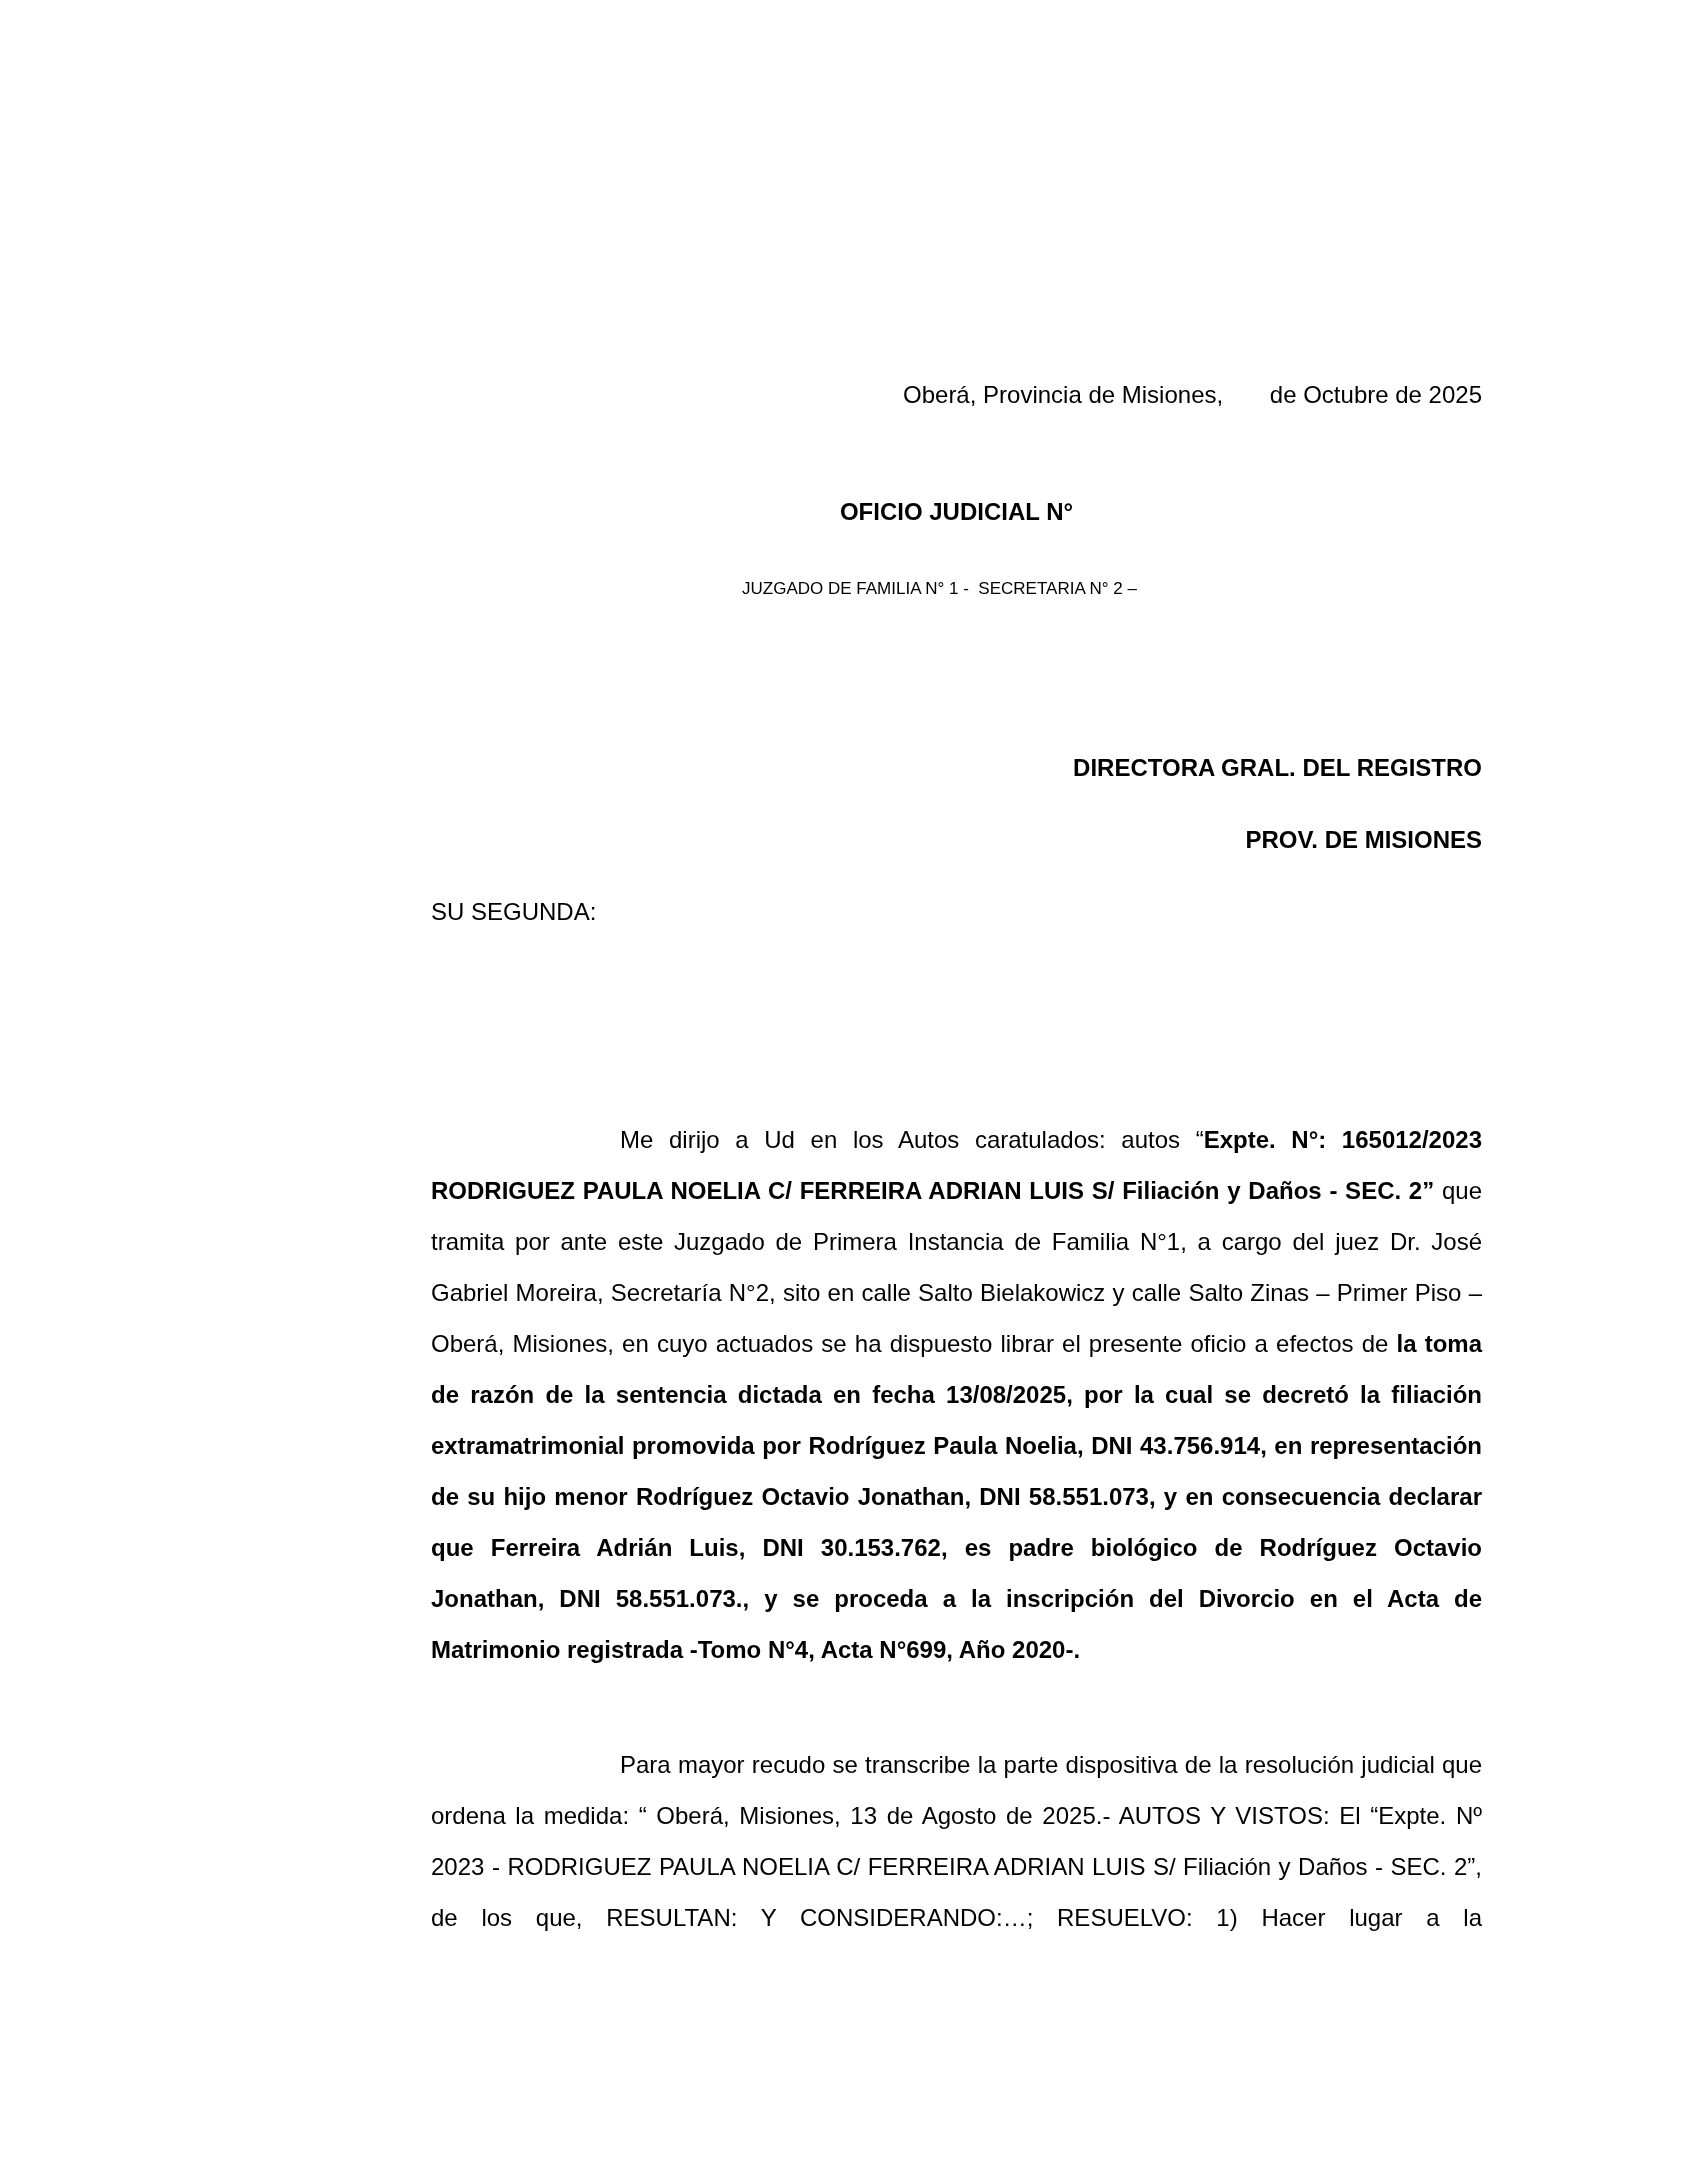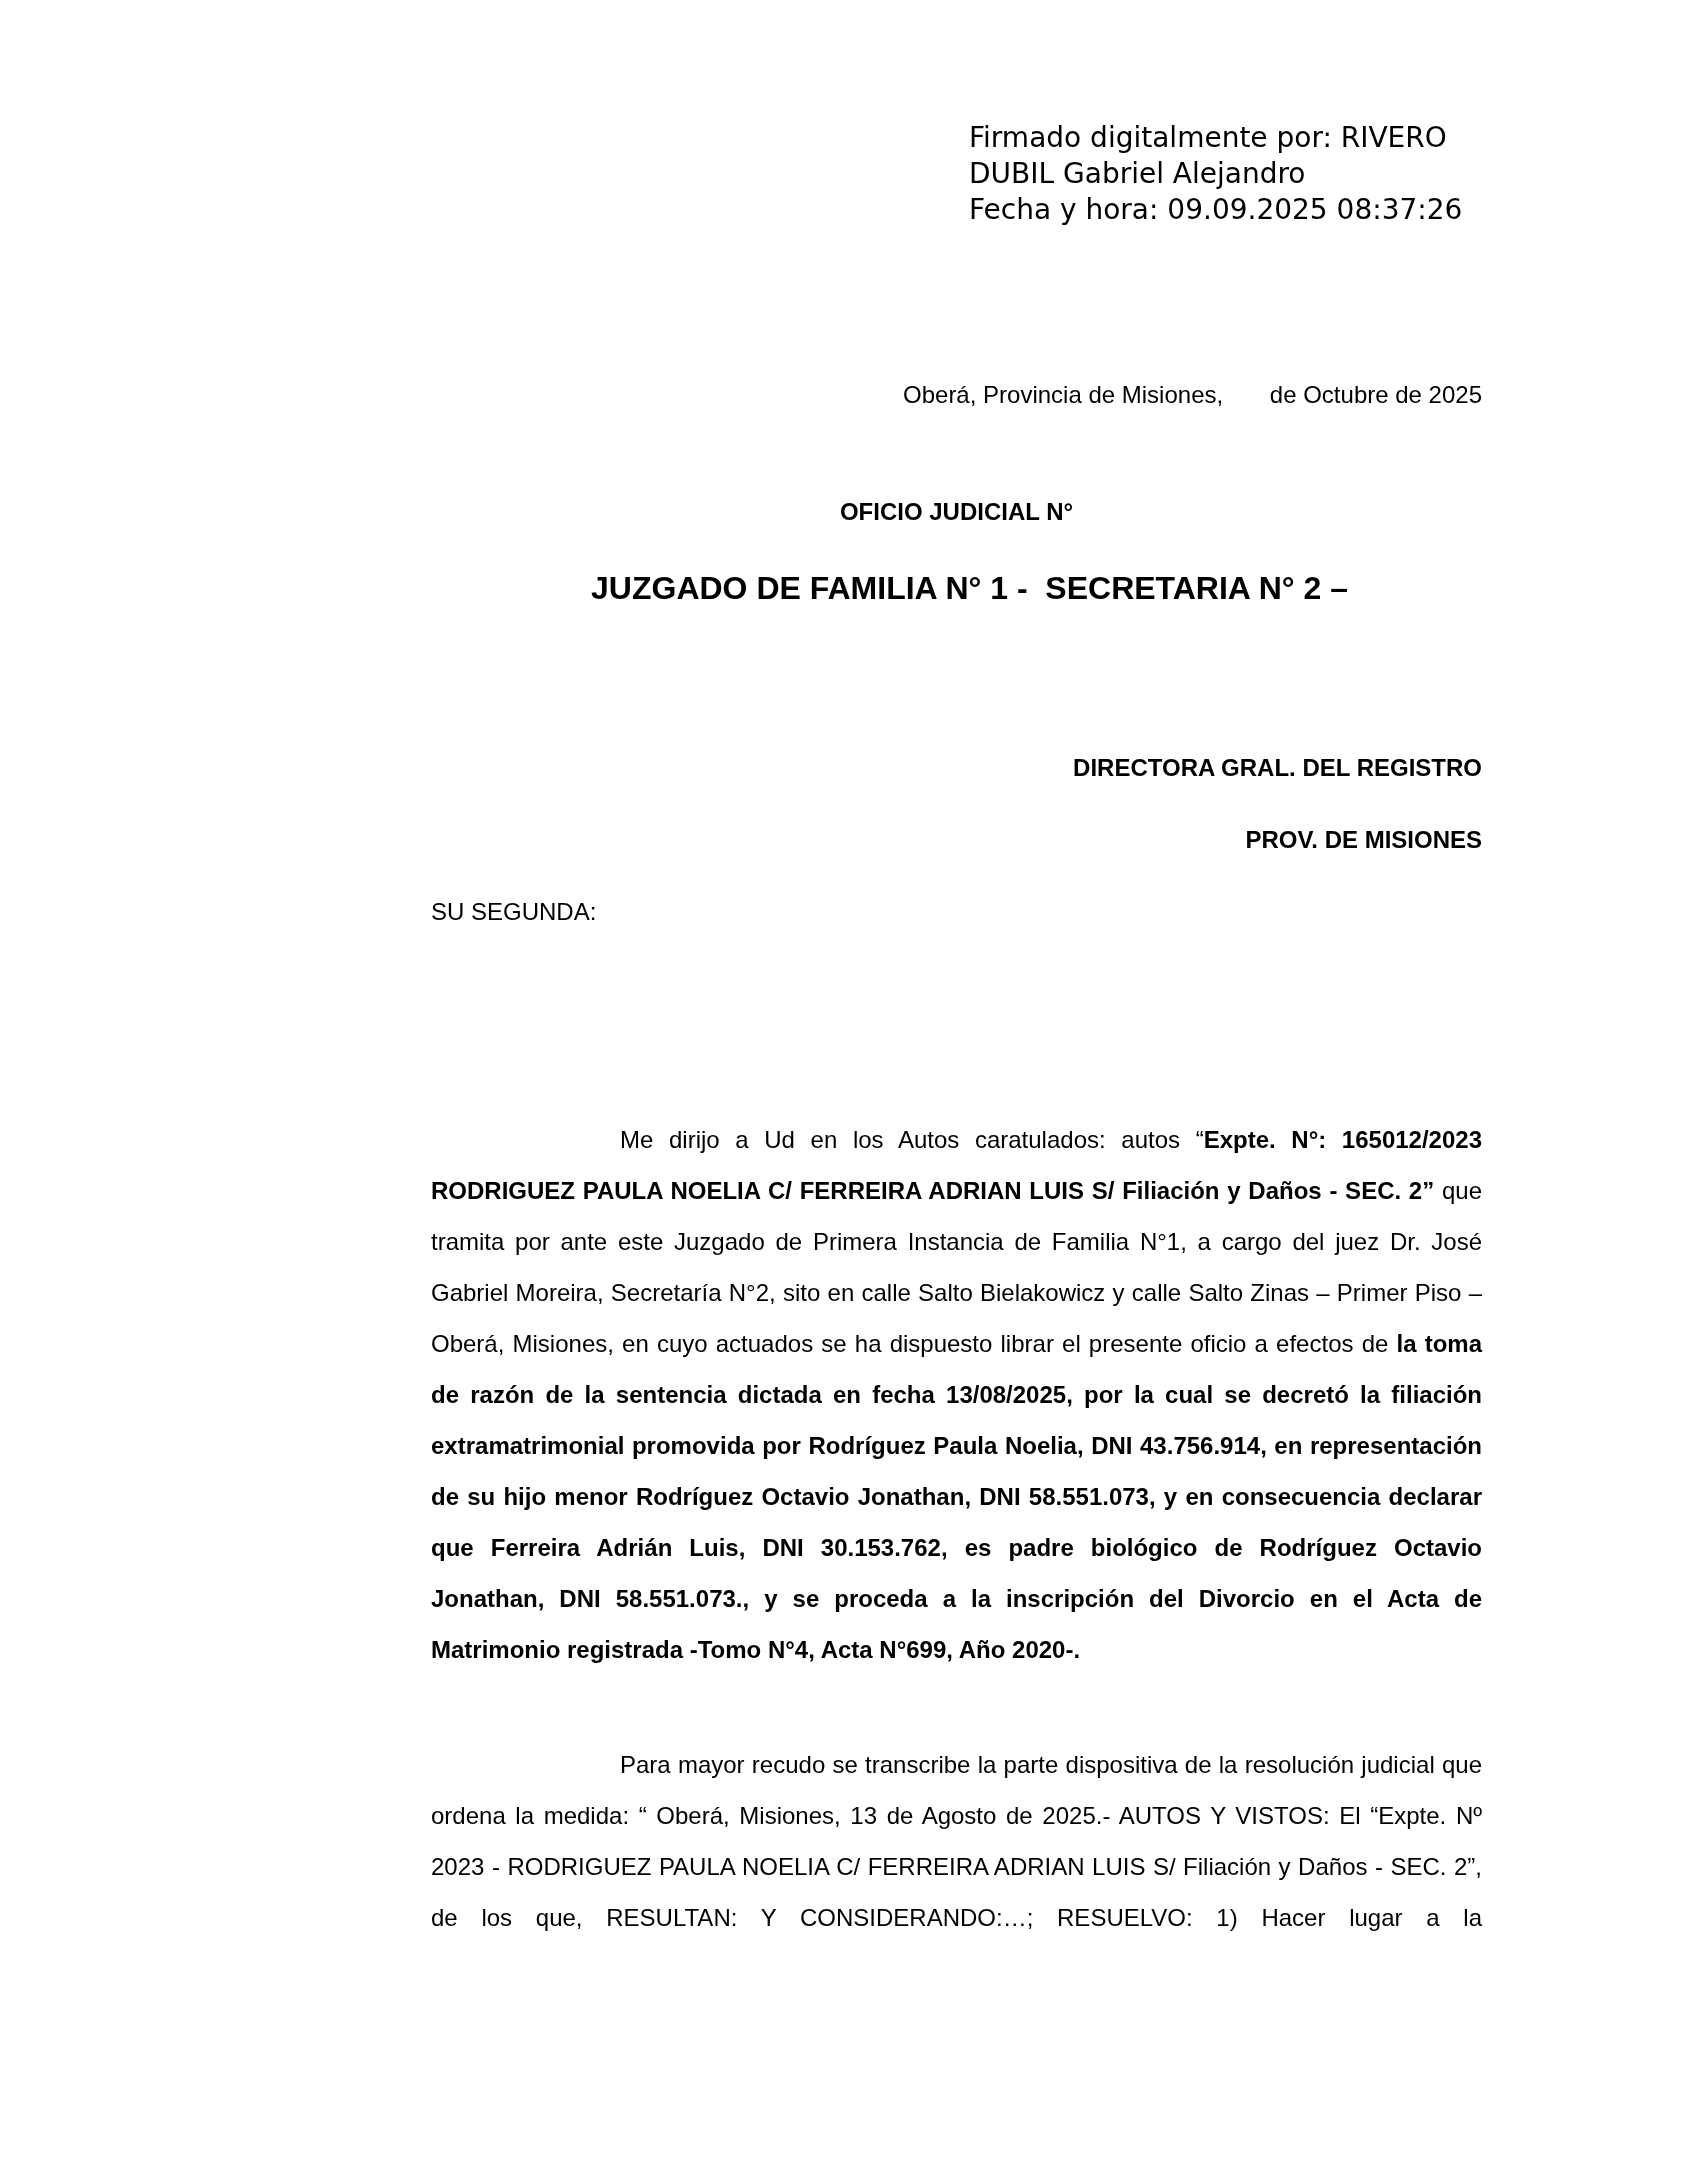--- a/index.html
+++ b/index.html
@@ -44,26 +44,26 @@
     left: 431px;
     top: 497px;
     width: 1051px;
     font-size: 24px;
     line-height: 29px;
     font-weight: bold;
     text-align: center;
   }
   .court-line1 {
     position: absolute;
-    left: 444px;
+    left: 414px;
     top: 574px;
     width: 1051px;
-    font-size: 32px;
+    font-size: 17px;
     line-height: 29px;
-    font-weight: bold;
+    font-weight: normal;
     text-align: center;
     white-space: pre;
   }
   .court-line2 {
     position: absolute;
     left: 431px;
     top: 629px;
     width: 1051px;
     font-size: 24px;
     line-height: 29px;
@@ -105,25 +105,20 @@
   }
   .last-just {
     text-align-last: justify;
   }
 </style>
 </head>
 <body>
 
 <div class="page">
 
-  <div class="signature">
-    <div>Firmado digitalmente por: RIVERO</div>
-    <div>DUBIL Gabriel Alejandro</div>
-    <div>Fecha y hora: 09.09.2025 08:37:26</div>
-  </div>
 
   <div class="dateline">Oberá, Provincia de Misiones,       de Octubre de 2025</div>
 
   <div class="doc-title">OFICIO JUDICIAL N°</div>
 
   <div class="court-line1">JUZGADO DE FAMILIA N° 1 -  SECRETARIA N° 2 –</div>
 
   <div class="addressee">
     <div class="bold">DIRECTORA GRAL. DEL REGISTRO</div>
     <div class="bold">PROV. DE MISIONES</div>

